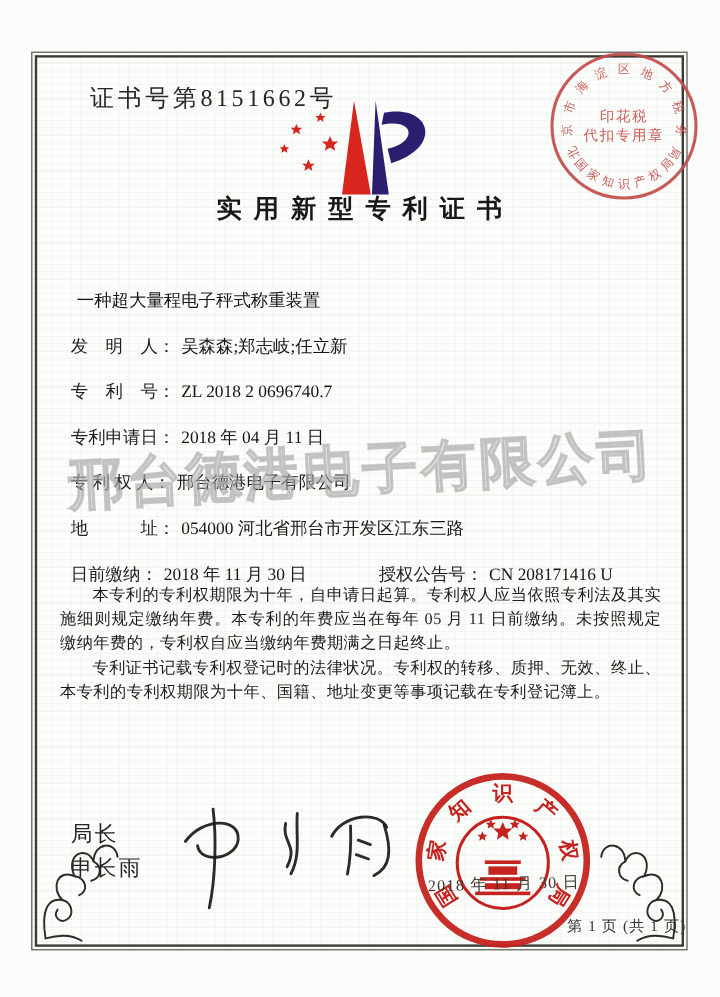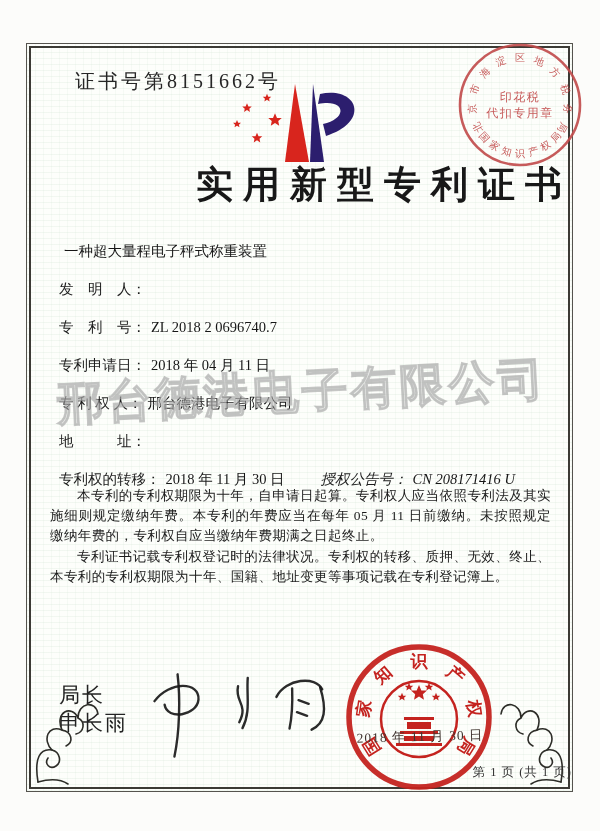--- a/index.html
+++ b/index.html
@@ -6,35 +6,35 @@
   .page{position:relative;width:600px;height:831px;background:#fcfcfa;overflow:hidden;
         font-family:"Liberation Serif","DejaVu Serif",serif;color:var(--ink,#1d1d1d);}
   .frame{position:absolute;left:26px;top:43px;width:545px;height:747px;border:1px solid #55534e;
     background:
       repeating-linear-gradient(0deg, rgba(140,185,148,0.10) 0 1px, rgba(0,0,0,0) 1px 6px),
       repeating-linear-gradient(90deg, rgba(140,185,148,0.07) 0 1px, rgba(0,0,0,0) 1px 8px),
       #fdfefb;}
   .frame::before{content:"";position:absolute;inset:2px;border:2px solid #3c3a35;pointer-events:none;}
   .cert-number{position:absolute;left:48px;top:24px;font-size:20px;letter-spacing:3px;color:#262626;}
   .logo{position:absolute;left:196px;top:38px;width:152px;height:84px;}
-  .title{position:absolute;left:0;top:116px;width:100%;text-align:right;font-size:37px;font-weight:bold;
+  .title{position:absolute;left:0;top:116px;width:100%;text-align:center;font-size:21px;font-weight:bold;
          letter-spacing:10px;color:#181818;text-indent:10px;}
   .fields{position:absolute;left:32px;right:26px;top:196px;font-size:14.5px;}
   .frow{display:flex;align-items:baseline;margin-bottom:16px;line-height:22px;white-space:nowrap;}
   .flabel{flex:0 0 auto;color:#1c1c1c;}
   .fvalue{margin-left:5px;color:#161616;}
-  .split-gap{margin-left:36px;display:flex;align-items:baseline;font-style:italic;}
+  .split-gap{margin-left:60px;display:flex;align-items:baseline;}
   .watermark{position:absolute;left:30px;top:330px;width:520px;font-size:46px;font-weight:bold;
              letter-spacing:3px;white-space:nowrap;transform:rotate(-3deg);transform-origin:left center;
              color:rgba(200,200,200,0.30);-webkit-text-stroke:1.2px rgba(158,158,158,0.55);
              z-index:4;pointer-events:none;}
   .paras{position:absolute;left:23px;right:21px;top:442px;font-size:13.5px;line-height:19.8px;
          text-align:justify;letter-spacing:0.4px;color:#1c1c1c;}
   .paras p{margin:0 0 2px 0;text-indent:2em;}
-  .director{position:absolute;left:32px;top:637px;font-size:21px;line-height:28px;letter-spacing:2px;color:#222;}
+  .director{position:absolute;left:32px;top:637px;font-size:18px;line-height:28px;letter-spacing:2px;color:#222;}
   .signature{position:absolute;left:100px;top:624px;width:236px;height:92px;transform:rotate(-2deg);}
   .sig-stroke{fill:none;stroke:#191919;stroke-width:2.4;stroke-linecap:round;stroke-linejoin:round;opacity:.92;}
   .main-seal{position:absolute;left:316px;top:597px;width:152px;height:152px;z-index:3;}
   .seal-ring-main{fill:var(--seal_red,#c4231f);font-weight:bold;font-family:"Liberation Serif",serif;}
   .seal-red-fill{fill:var(--seal_red,#c4231f);}
   .seal-red-stroke{stroke:var(--seal_red,#c4231f);fill:none;}
   .seal-date{position:absolute;left:318px;top:684px;width:150px;text-align:center;font-size:13.5px;
              color:#403530;letter-spacing:1px;transform:rotate(-1.5deg);z-index:5;}
   .tax-seal{position:absolute;left:426px;top:-6px;width:134px;height:134px;z-index:6;opacity:.9;}
   .seal-ring-tax{fill:var(--tax_seal_red,#c14a4a);font-family:"Liberation Serif",serif;}
@@ -76,38 +76,40 @@
     </svg>
 
     <div class="title">实用新型专利证书</div>
 
     <div class="fields">
       <div class="frow">
         <span class="fvalue">一种超大量程电子秤式称重装置</span>
       </div>
       <div class="frow">
         <span class="flabel">发　明　人：</span>
+        <span class="fvalue">吴森森;郑志岐;任立新</span>
       </div>
       <div class="frow">
         <span class="flabel">专　利　号：</span>
         <span class="fvalue">ZL 2018 2 0696740.7</span>
       </div>
       <div class="frow">
         <span class="flabel">专利申请日：</span>
         <span class="fvalue">2018 年 04 月 11 日</span>
       </div>
       <div class="frow">
         <span class="flabel">专 利 权 人：</span>
         <span class="fvalue">邢台德港电子有限公司</span>
       </div>
       <div class="frow">
         <span class="flabel">地　　　址：</span>
-      </div>
-      <div class="frow">
-        <span class="flabel">专利权的转移：</span>
+        <span class="fvalue">054000 河北省邢台市开发区江东三路</span>
+      </div>
+      <div class="frow">
+        <span class="flabel">日前缴纳：</span>
         <span class="fvalue">2018 年 11 月 30 日</span>
         <span class="split-gap">
           <span class="flabel">授权公告号：</span>
           <span class="fvalue">CN 208171416 U</span>
         </span>
       </div>
     </div>
 
     <div class="watermark">邢台德港电子有限公司</div>
 

